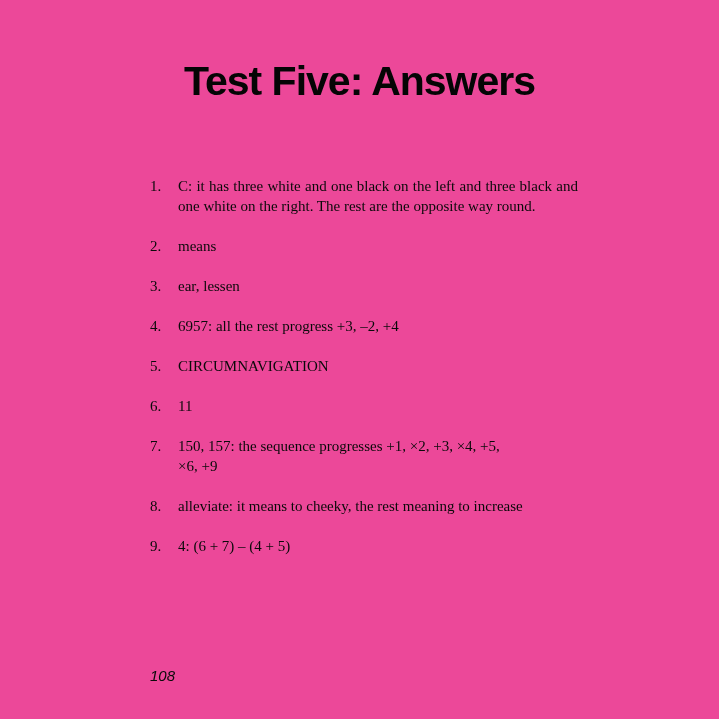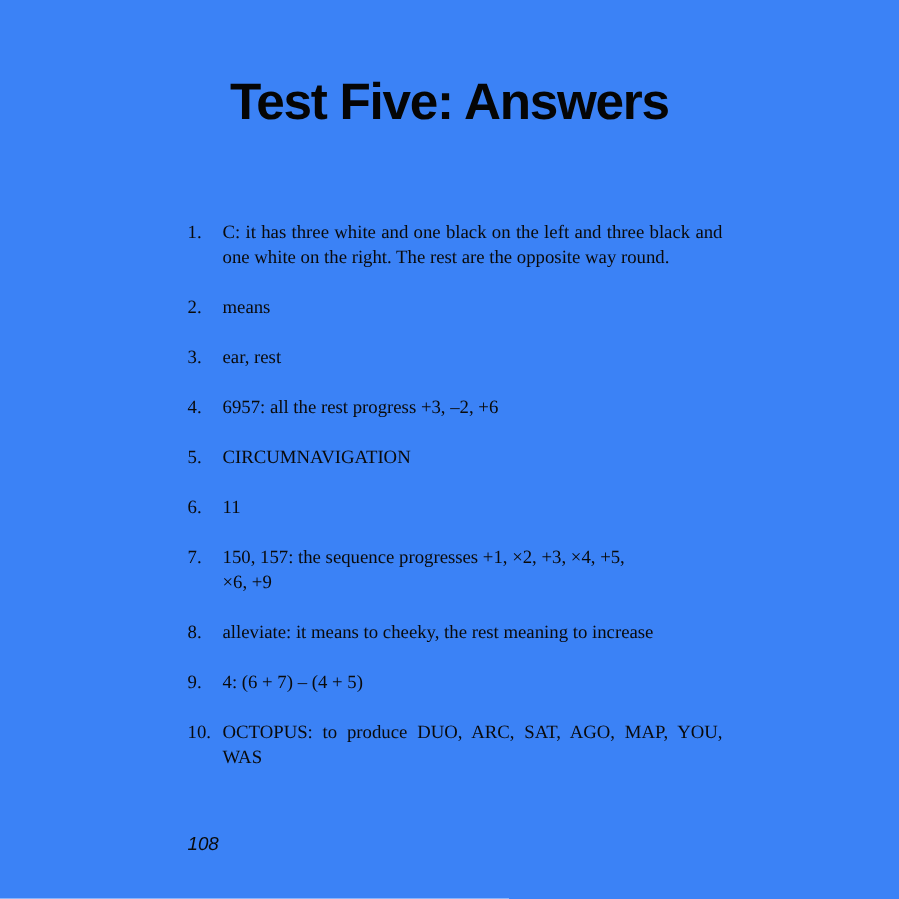--- a/index.html
+++ b/index.html
@@ -4,21 +4,21 @@
 <style>
   html, body {
     margin: 0;
     padding: 0;
     background: #ffffff;
   }
   .page {
     position: relative;
     width: 719px;
     height: 719px;
-    background: #3b82f6;
+    background: #ec4899;
     color: #050505;
     overflow: hidden;
   }
   .page-title {
     position: absolute;
     top: 31px;
     left: 0;
     width: 719px;
     text-align: center;
     font-family: "Liberation Sans", "DejaVu Sans", sans-serif;
@@ -71,25 +71,25 @@
     <div class="answer-item">
       <span class="answer-num">1.</span>
       <span class="answer-text">C: it has three white and one black on the left and three black and one white on the right. The rest are the opposite way round.</span>
     </div>
     <div class="answer-item">
       <span class="answer-num">2.</span>
       <span class="answer-text">means</span>
     </div>
     <div class="answer-item">
       <span class="answer-num">3.</span>
-      <span class="answer-text">ear, rest</span>
+      <span class="answer-text">ear, lessen</span>
     </div>
     <div class="answer-item">
       <span class="answer-num">4.</span>
-      <span class="answer-text">6957: all the rest progress +3, –2, +6</span>
+      <span class="answer-text">6957: all the rest progress +3, –2, +4</span>
     </div>
     <div class="answer-item">
       <span class="answer-num">5.</span>
       <span class="answer-text">CIRCUMNAVIGATION</span>
     </div>
     <div class="answer-item">
       <span class="answer-num">6.</span>
       <span class="answer-text">11</span>
     </div>
     <div class="answer-item">
@@ -98,21 +98,17 @@
 ×6, +9</span>
     </div>
     <div class="answer-item">
       <span class="answer-num">8.</span>
       <span class="answer-text">alleviate: it means to cheeky, the rest meaning to increase</span>
     </div>
     <div class="answer-item">
       <span class="answer-num">9.</span>
       <span class="answer-text">4: (6 + 7) – (4 + 5)</span>
     </div>
-    <div class="answer-item">
-      <span class="answer-num">10.</span>
-      <span class="answer-text">OCTOPUS: to produce DUO, ARC, SAT, AGO, MAP, YOU, WAS</span>
-    </div>
   </div>
 
   <div class="page-number">108</div>
 
 </div>
 
 </body></html>

